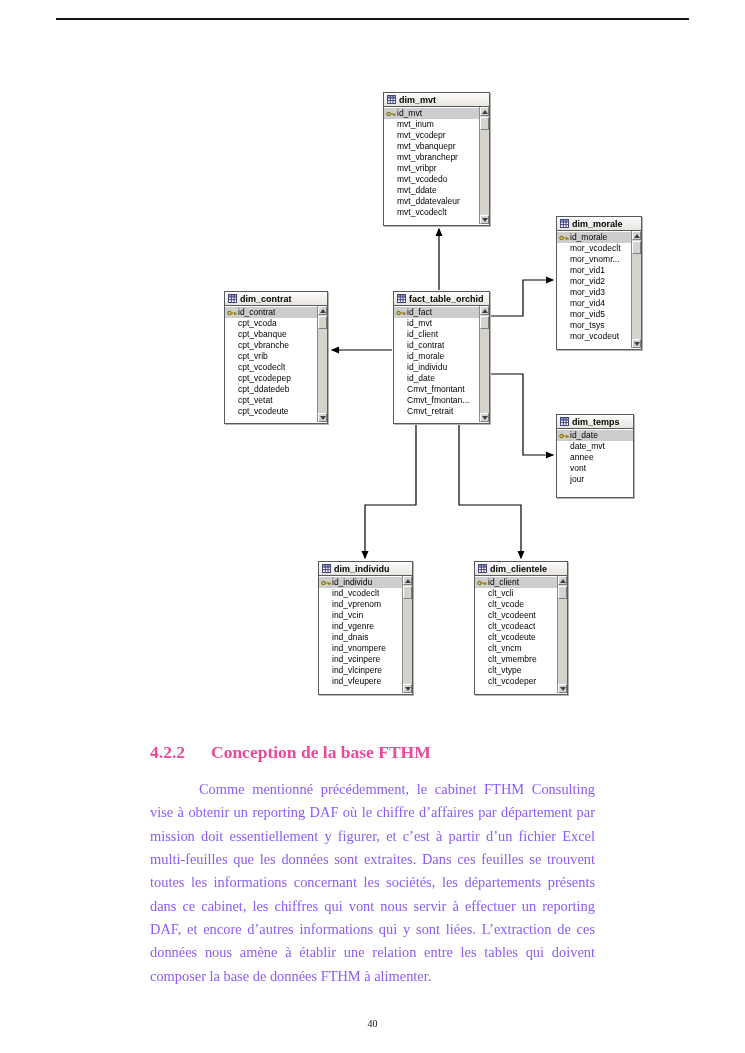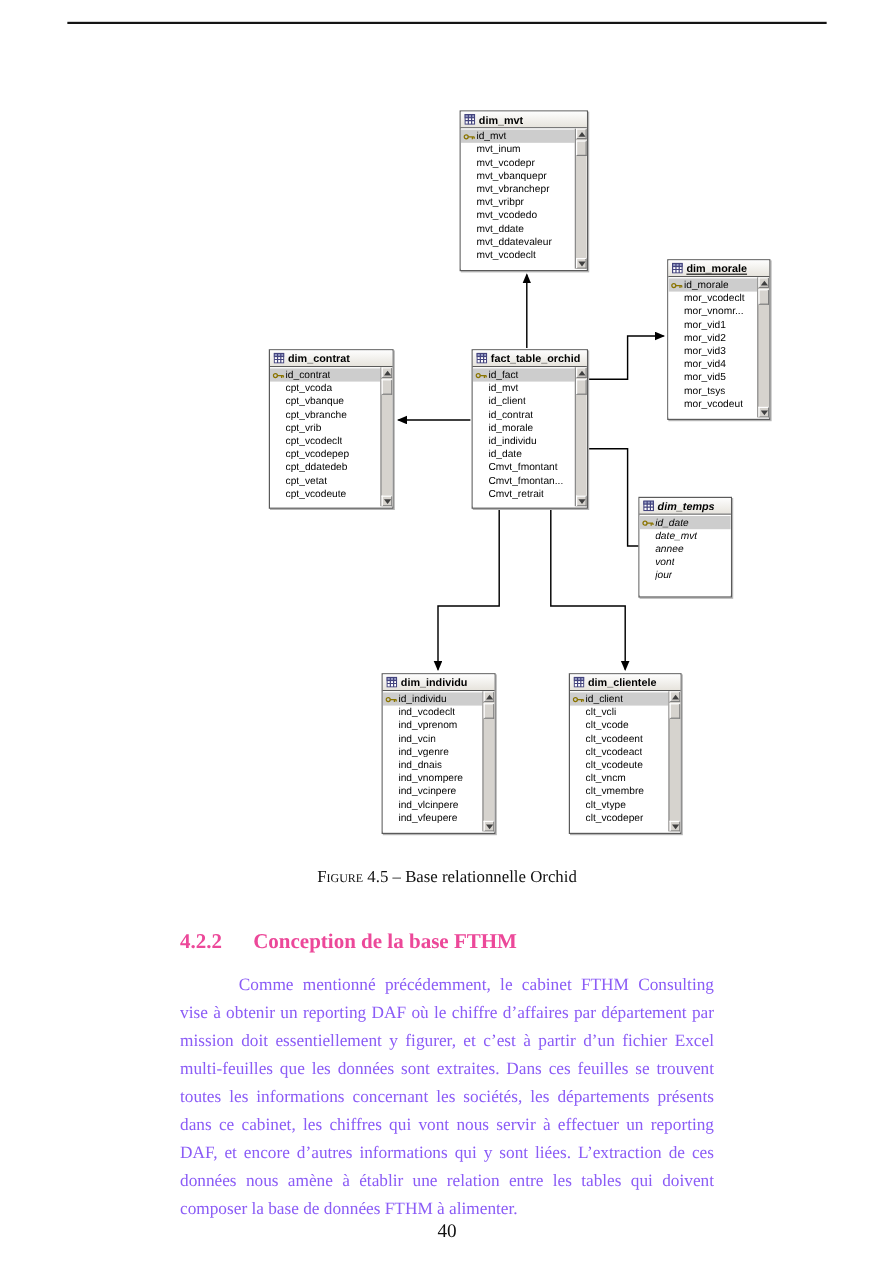--- a/index.html
+++ b/index.html
@@ -55,21 +55,21 @@
 
   
   .caption { text-align:center; font-size:14px; margin-top:16px; color:#111; }
   .cap-label { font-variant:small-caps; }
   .section { margin:34px 94px 0 94px; font-size:17.5px; font-weight:bold; color:#ec4899; }
   .sec-title { margin-left:26px; }
   .body-par {
     margin:15px 94px 0 94px; font-size:14.4px; line-height:1.62;
     text-align:justify; text-indent:49px; color:#8b5cf6;
   }
-  .page-number { position:absolute; left:0; right:0; top:1000px; text-align:center; font-size:16px; color:#111; }
+  .page-number { position:absolute; left:0; right:0; top:1000px; text-align:center; font-size:10px; color:#111; }
 </style>
 </head>
 <body>
 
 <div class="page">
   <div class="edge-top"></div>
 
   <div class="diagram">
 
     <svg class="connectors" width="745" height="690">
@@ -148,21 +148,21 @@
             </div>
           </div>
         <div class="sbar">
           <div class="sbtn up"></div>
           <div class="sthumb"></div>
           <div class="sbtn down"></div>
         </div>
       </div>
     </div>
 
-    <div class="db-table has-scroll" style="left:500px;top:198px;width:86px;height:134px;text-decoration:underline;">
+    <div class="db-table has-scroll" style="left:500px;top:198px;width:86px;height:134px;">
       <div class="db-title">
         <span class="tbl-icon">
             <svg width="9" height="9" viewBox="0 0 9 9">
               <rect x="0.5" y="0.5" width="8" height="8" fill="#fff" stroke="#44447e"></rect>
               <rect x="0.5" y="0.5" width="8" height="2.6" fill="#9aa0c8" stroke="#44447e"></rect>
               <line x1="3.3" y1="0.5" x2="3.3" y2="8.5" stroke="#44447e"></line>
               <line x1="6" y1="0.5" x2="6" y2="8.5" stroke="#44447e"></line>
               <line x1="0.5" y1="5.6" x2="8.5" y2="5.6" stroke="#44447e"></line>
             </svg>
           </span>
@@ -355,21 +355,21 @@
             </div>
           </div>
         <div class="sbar">
           <div class="sbtn up"></div>
           <div class="sthumb"></div>
           <div class="sbtn down"></div>
         </div>
       </div>
     </div>
 
-    <div class="db-table" style="left:476px;top:396px;width:78px;height:84px;font-style:italic;">
+    <div class="db-table" style="left:500px;top:396px;width:78px;height:84px;">
       <div class="db-title">
         <span class="tbl-icon">
             <svg width="9" height="9" viewBox="0 0 9 9">
               <rect x="0.5" y="0.5" width="8" height="8" fill="#fff" stroke="#44447e"></rect>
               <rect x="0.5" y="0.5" width="8" height="2.6" fill="#9aa0c8" stroke="#44447e"></rect>
               <line x1="3.3" y1="0.5" x2="3.3" y2="8.5" stroke="#44447e"></line>
               <line x1="6" y1="0.5" x2="6" y2="8.5" stroke="#44447e"></line>
               <line x1="0.5" y1="5.6" x2="8.5" y2="5.6" stroke="#44447e"></line>
             </svg>
           </span>
@@ -539,24 +539,20 @@
         <div class="sbar">
           <div class="sbtn up"></div>
           <div class="sthumb"></div>
           <div class="sbtn down"></div>
         </div>
       </div>
     </div>
 
   </div>
 
-  <div class="caption">
-    <span class="cap-label">Figure 4.5</span>
-    <span>– Base relationnelle Orchid</span>
-  </div>
 
   <h2 class="section">
     <span>4.2.2</span><span class="sec-title">Conception de la base FTHM</span>
   </h2>
 
   <p class="body-par">Comme mentionné précédemment, le cabinet FTHM Consulting vise à obtenir un reporting DAF où le chiffre d’affaires par département par mission doit essentiellement y figurer, et c’est à partir d’un fichier Excel multi-feuilles que les données sont extraites. Dans ces feuilles se trouvent toutes les informations concernant les sociétés, les départements présents dans ce cabinet, les chiffres qui vont nous servir à effectuer un reporting DAF, et encore d’autres informations qui y sont liées. L’extraction de ces données nous amène à établir une relation entre les tables qui doivent composer la base de données FTHM à alimenter.</p>
 
   <div class="page-number">40</div>
 
   <div class="edge-bottom"></div>

